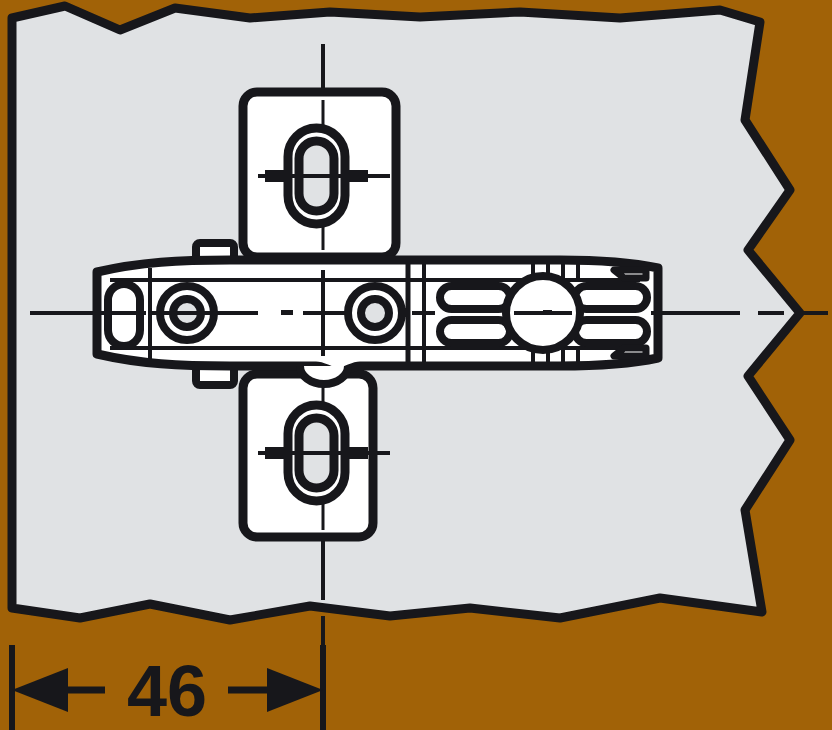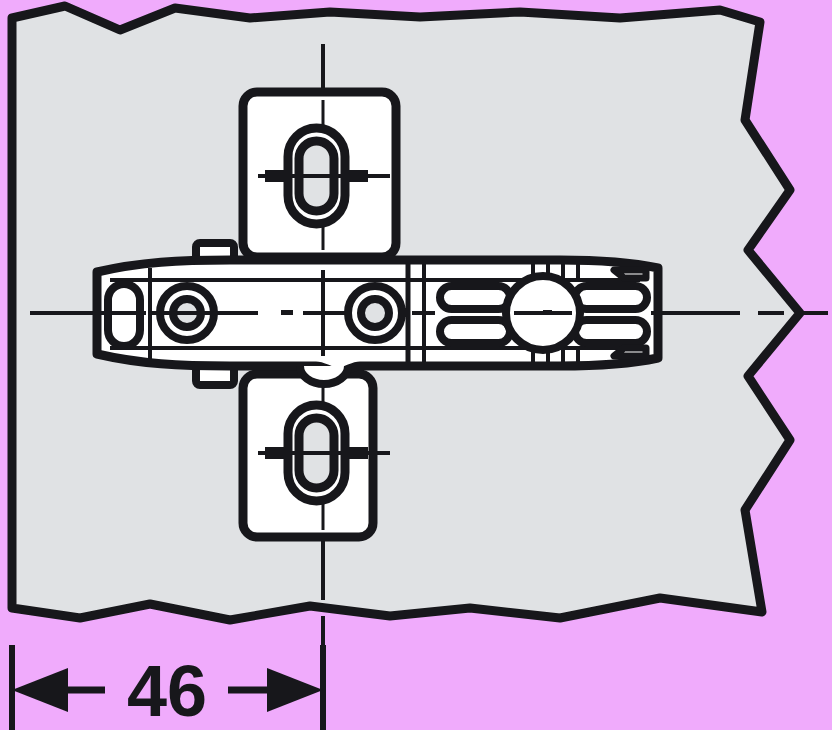--- a/index.html
+++ b/index.html
@@ -7,21 +7,21 @@
     padding: 0;
     background: #ffffff;
   }
   body {
     font-family: "Liberation Sans", sans-serif;
   }
   #stage {
     position: relative;
     width: 832px;
     height: 730px;
-    background: #f0abfc;
+    background: #a16207;
     overflow: hidden;
   }
   #stage svg {
     display: block;
   }
   .dim-text {
     font-family: "Liberation Sans", sans-serif;
     font-weight: bold;
     font-size: 72px;
     fill: #17171b;

